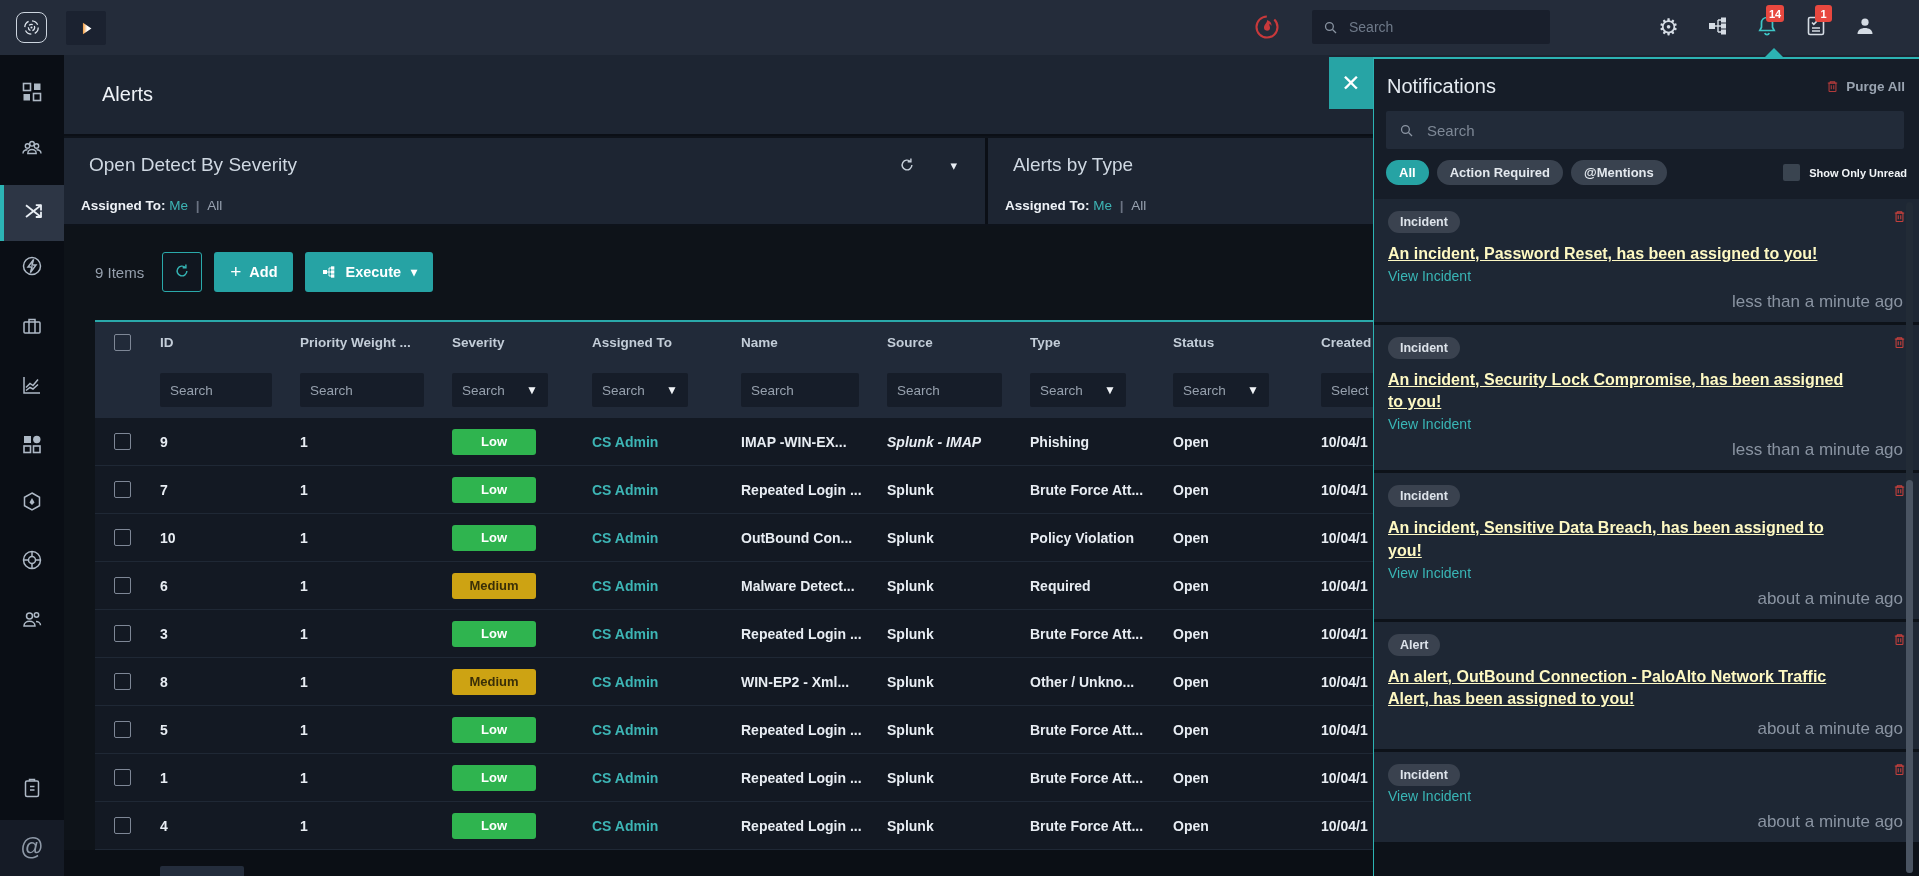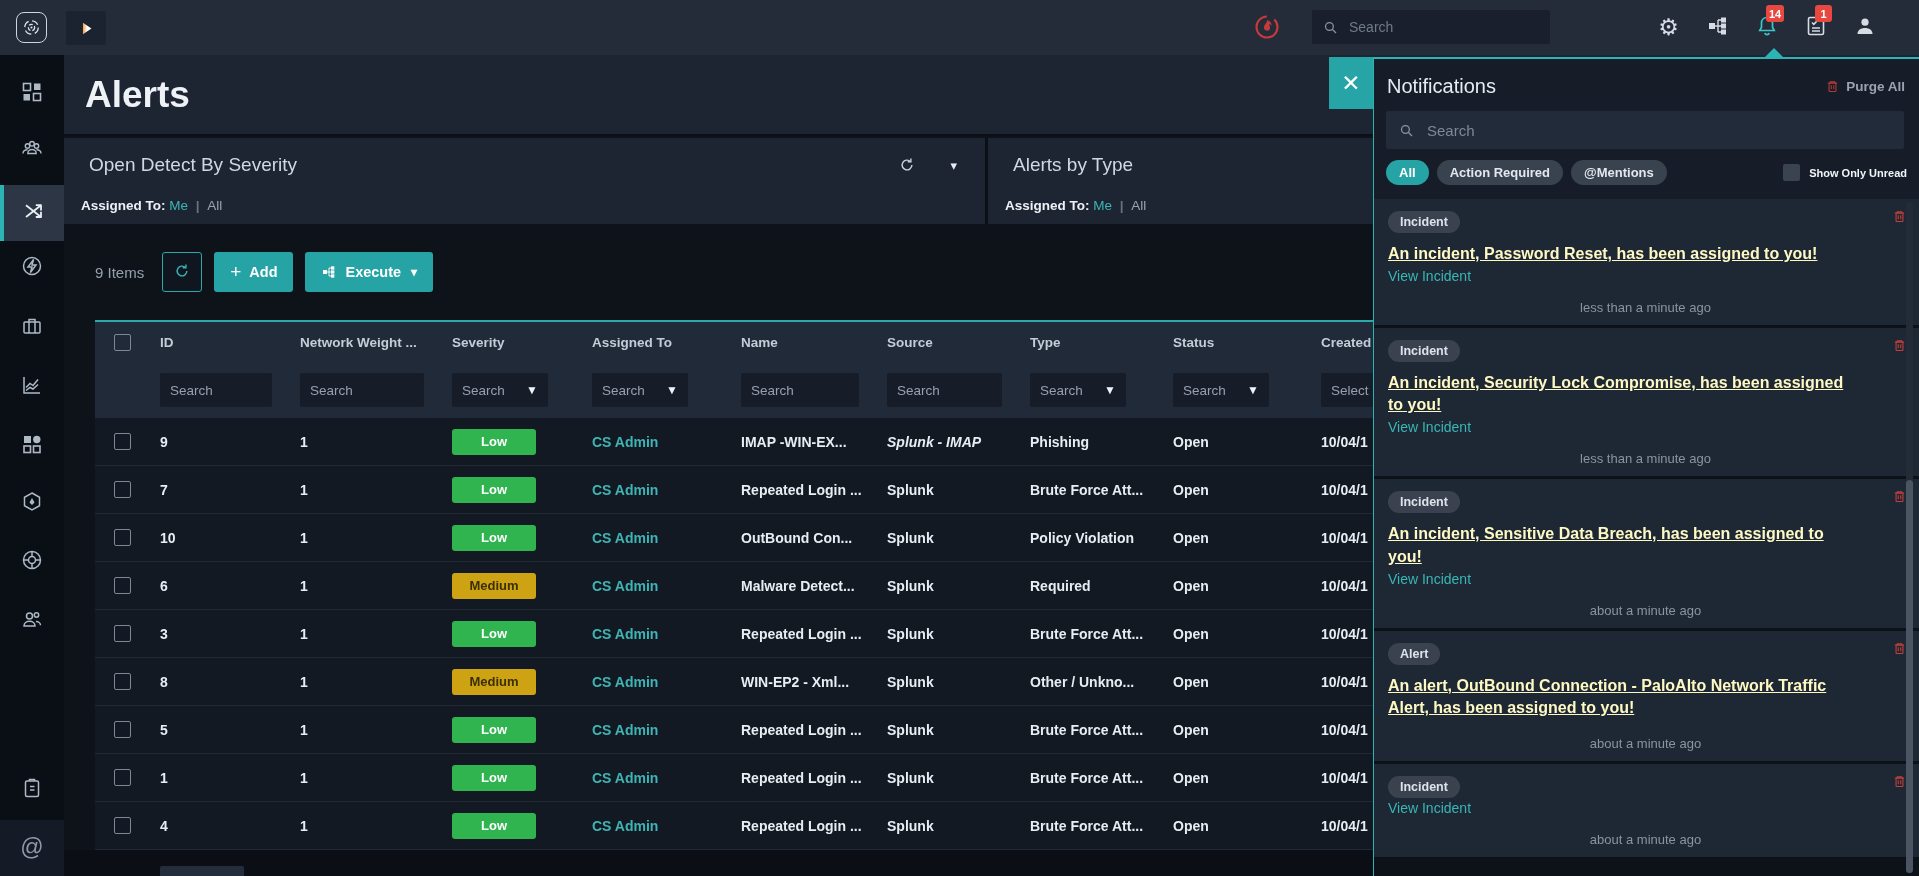--- a/index.html
+++ b/index.html
@@ -31,21 +31,21 @@
   .sidebar { position:absolute; left:0; top:55px; width:64px; height:821px; background:#0a0e15; z-index:40; }
   .sidebar-bottom-strip { position:absolute; left:0; top:765px; width:64px; height:56px; background:#151b26; }
   .side-item { position:absolute; left:0; width:64px; height:48px; display:flex; align-items:center; justify-content:center; color:#aeb9c6; cursor:pointer; }
   .side-item svg { width:24px; height:24px; }
   .side-item.active { height:56px; background:#2d3645; color:#e8eef4; border-left:4px solid #2cb4b4; }
   .side-item .at-glyph { font-size:23px; color:#8e99a7; }
 
   
   .page { position:absolute; left:64px; top:55px; width:1855px; height:821px; }
   .page-header { position:absolute; left:0; top:0; width:100%; height:81px; background:#1d2532; border-bottom:2px solid #0b0f16; }
-  .page-title { position:absolute; left:21px; top:0; line-height:79px; font-size:37px; font-weight:bold; color:#eef2f7; }
+  .page-title { position:absolute; left:38px; top:0; line-height:79px; font-size:20px; font-weight:normal; color:#eef2f7; }
   .widgets { position:absolute; left:0; top:83px; width:100%; height:86px; display:flex; }
   .widget { position:relative; background:#1d2532; height:100%; }
   .widget.w1 { width:921px; }
   .widget.gap { width:3px; background:#0b0f16; }
   .widget.w2 { flex:1; }
   .widget-title { position:absolute; left:25px; top:16px; font-size:19px; color:#cfd8e2; }
   .widget-assigned { position:absolute; left:17px; bottom:11px; font-size:13.5px; color:#eef2f7; font-weight:bold; }
   .widget-assigned .me { color:#3db5b5; font-weight:normal; cursor:pointer; }
   .widget-assigned .pipe { color:#6a7382; font-weight:bold; margin:0 4px; }
   .widget-assigned .all { color:#98a2b0; font-weight:normal; cursor:pointer; }
@@ -101,21 +101,21 @@
   .unread-toggle { margin-left:auto; display:flex; align-items:center; gap:9px; cursor:pointer; }
   .unread-toggle .ubox { width:17px; height:17px; background:#3a4450; border-radius:2px; }
   .unread-toggle .ulbl { color:#f2f5f8; font-size:11px; font-weight:bold; }
   .notif-list { position:absolute; left:0; top:140px; right:0; bottom:0; background:#0d1219; overflow:hidden; }
   .notif-card { position:relative; background:#1e2734; margin-bottom:3px; padding:12px 56px 10px 14px; }
   .notif-badge { display:inline-block; background:#3a424f; color:#dde3ea; font-size:12.5px; font-weight:bold; border-radius:11px; padding:4px 12px; }
   .notif-trash { position:absolute; right:12px; top:10px; color:#c5403c; cursor:pointer; }
   .notif-trash svg { width:15px; height:15px; display:block; }
   .notif-msg { margin-top:10px; color:#fef9c3; font-size:16px; font-weight:bold; line-height:1.42; max-width:460px;text-decoration:underline; }
   .notif-link { color:#39b6b6; font-size:14px; margin-top:2px; cursor:pointer; }
-  .notif-time { text-align:center; color:#8a94a2; font-size:13px; margin-top:16px; margin-right:-40px; }
+  .notif-time { text-align:right; color:#8a94a2; font-size:17px; margin-top:8px; margin-right:-40px; }
   .scroll-track { position:absolute; right:6px; top:143px; bottom:3px; width:7px; background:#222b36; border-radius:4px; }
   .scroll-thumb { position:absolute; right:6px; top:421px; bottom:3px; width:7px; background:#4a5462; border-radius:4px; cursor:pointer; }
 </style>
 </head>
 <body>
 
 <div class="screen">
 
   <header class="topbar">
     <div class="logo-box">
@@ -336,21 +336,21 @@
           <span>Execute</span>
           <span class="caret">▾</span>
         </button>
       </div>
       <div class="grid">
         <div class="grid-row hdr-row">
             <div class="chk-cell" style="width:55px;flex:none;">
               <span class="checkbox"></span>
             </div>
             <div class="hdr-cell" style="width:140px;flex:none;">ID</div>
-            <div class="hdr-cell" style="width:152px;flex:none;">Network Weight ...</div>
+            <div class="hdr-cell" style="width:152px;flex:none;">Priority Weight ...</div>
             <div class="hdr-cell" style="width:140px;flex:none;">Severity</div>
             <div class="hdr-cell" style="width:149px;flex:none;">Assigned To</div>
             <div class="hdr-cell" style="width:146px;flex:none;">Name</div>
             <div class="hdr-cell" style="width:143px;flex:none;">Source</div>
             <div class="hdr-cell" style="width:143px;flex:none;">Type</div>
             <div class="hdr-cell" style="width:148px;flex:none;">Status</div>
             <div class="hdr-cell" style="flex:1;">Created</div>
           </div>
         <div class="grid-row filter-row">
             <div style="width:55px;flex:none;"></div>

